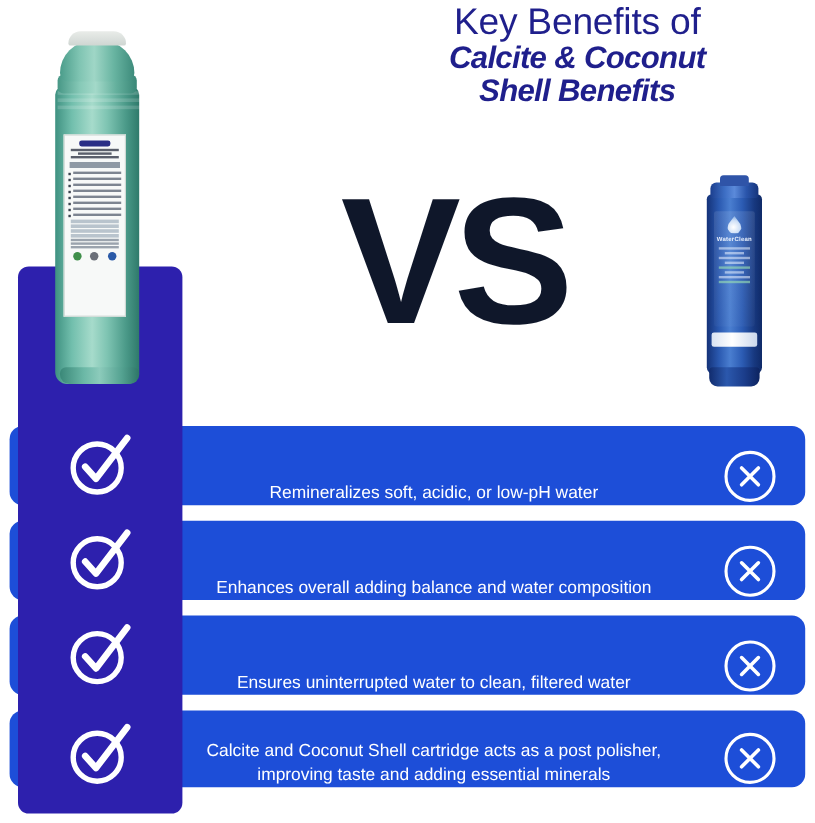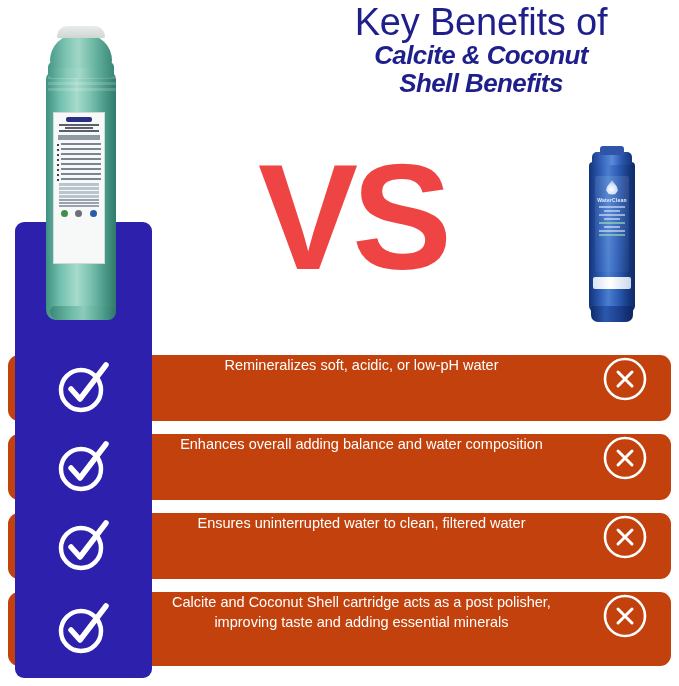--- a/index.html
+++ b/index.html
@@ -20,43 +20,43 @@
   .title-block {
     position: absolute;
     left: 285px;
     top: 2px;
     width: 392px;
     text-align: center;
     color: #1f1f8c;
     line-height: 1.06;
   }
   .title-line-1 {
-    font-size: 38px;
+    font-size: 31px;
     font-weight: 400;
     letter-spacing: -0.2px;
     display: block;
   }
   .title-line-2, .title-line-3 {
     font-size: 26px;
     font-weight: 700;
     letter-spacing: -0.6px;
     display: block;
     font-style: italic;
   }
 
   
   .vs-mark {
     position: absolute;
     left: 258px;
     top: 142px;
     width: 240px;
-    text-align: left;
+    text-align: center;
     font-size: 150px;
     font-weight: 700;
-    color: #ef4444;
+    color: #0f172a;
     letter-spacing: -6px;
     line-height: 1;
     user-select: none;
   }
 
   
   .blue-panel {
     position: absolute;
     left: 15px;
     top: 222px;
@@ -292,26 +292,26 @@
   
   .rows {
     position: absolute;
     left: 8px;
     top: 355px;
     width: 663px;
     z-index: 1;
   }
   .row {
     position: relative;
-    background: #c2410c;
+    background: #1d4ed8;
     border-radius: 11px;
     height: 66px;
     margin-bottom: 13px;
     display: flex;
-    align-items: flex-start;
+    align-items: flex-end;
     box-sizing: border-box;
   }
   .row-left-spacer {
     flex: 0 0 148px;
     height: 100%;
   }
   .row-text {
     flex: 1;
     color: #ffffff;
     font-size: 14.5px;
@@ -469,21 +469,21 @@
     <div class="row-left-spacer"></div>
     <div class="row-text">Ensures uninterrupted water to clean, filtered water</div>
     <div class="row-right-icon">
       <svg width="48" height="48" viewBox="0 0 48 48">
         <circle cx="24" cy="24" r="20" fill="none" stroke="#ffffff" stroke-width="2.6"></circle>
         <path d="M17 17 L31 31 M31 17 L17 31" stroke="#ffffff" stroke-width="3" stroke-linecap="round" fill="none"></path>
       </svg>
     </div>
   </div>
 
-  <div class="row" style="height:74px">
+  <div class="row" style="height:64px">
     <div class="row-left-spacer"></div>
     <div class="row-text">Calcite and Coconut Shell cartridge acts as a post polisher, improving taste and adding essential minerals</div>
     <div class="row-right-icon">
       <svg width="48" height="48" viewBox="0 0 48 48">
         <circle cx="24" cy="24" r="20" fill="none" stroke="#ffffff" stroke-width="2.6"></circle>
         <path d="M17 17 L31 31 M31 17 L17 31" stroke="#ffffff" stroke-width="3" stroke-linecap="round" fill="none"></path>
       </svg>
     </div>
   </div>
 </div>

